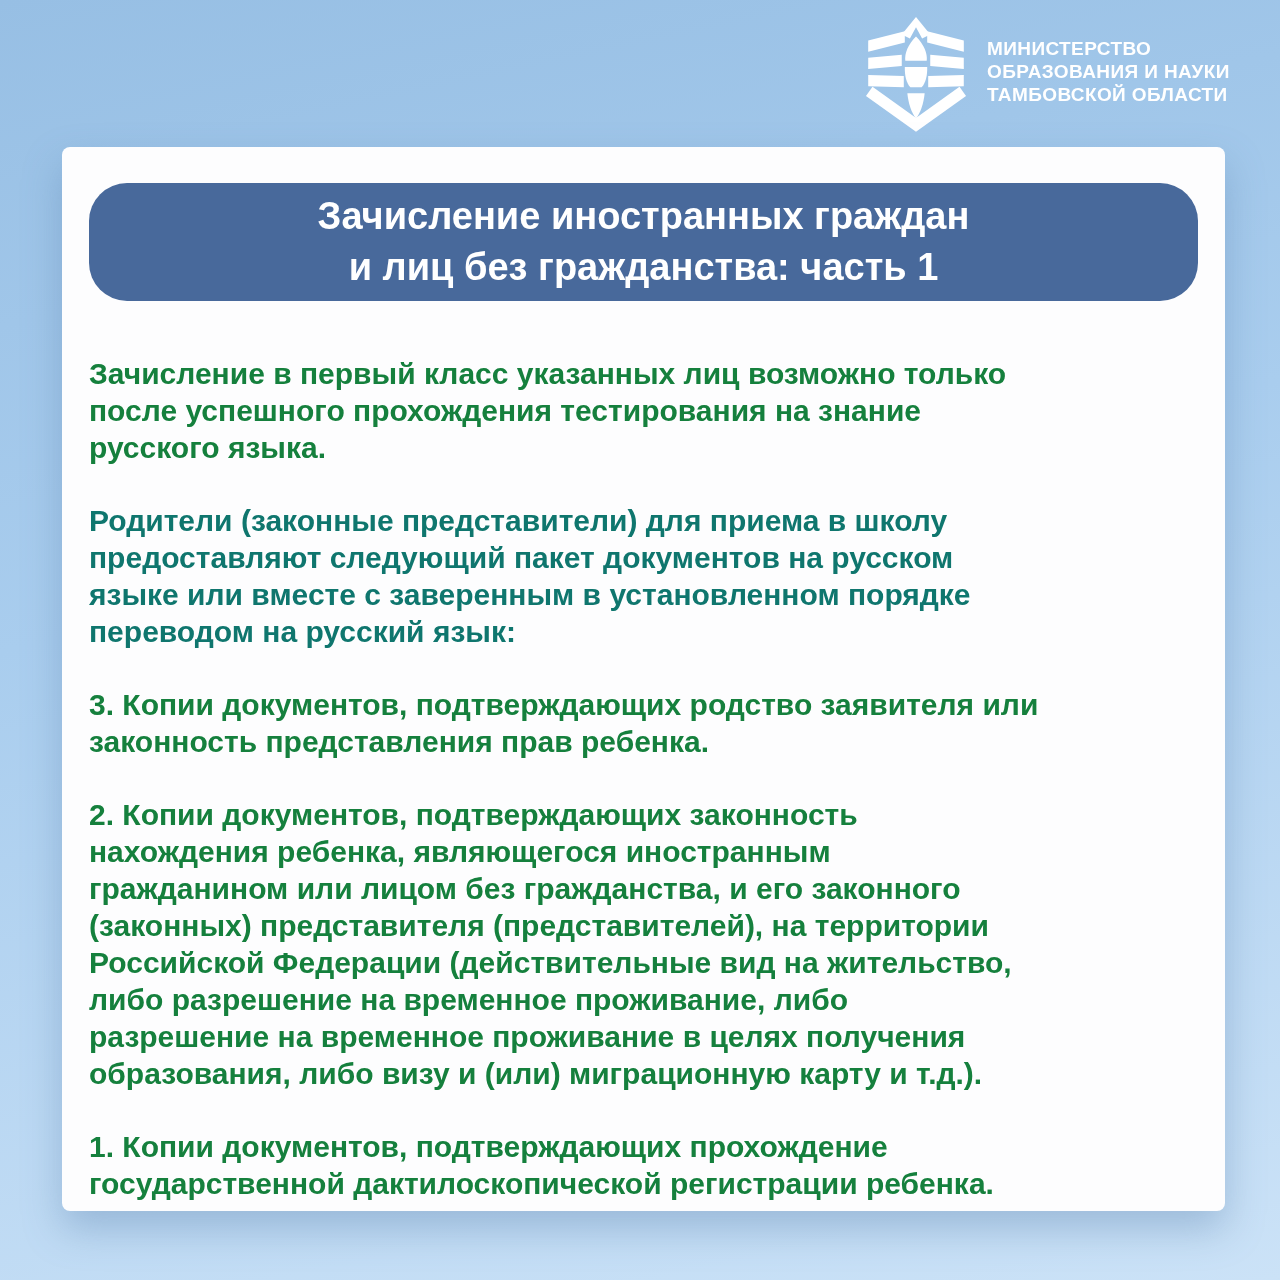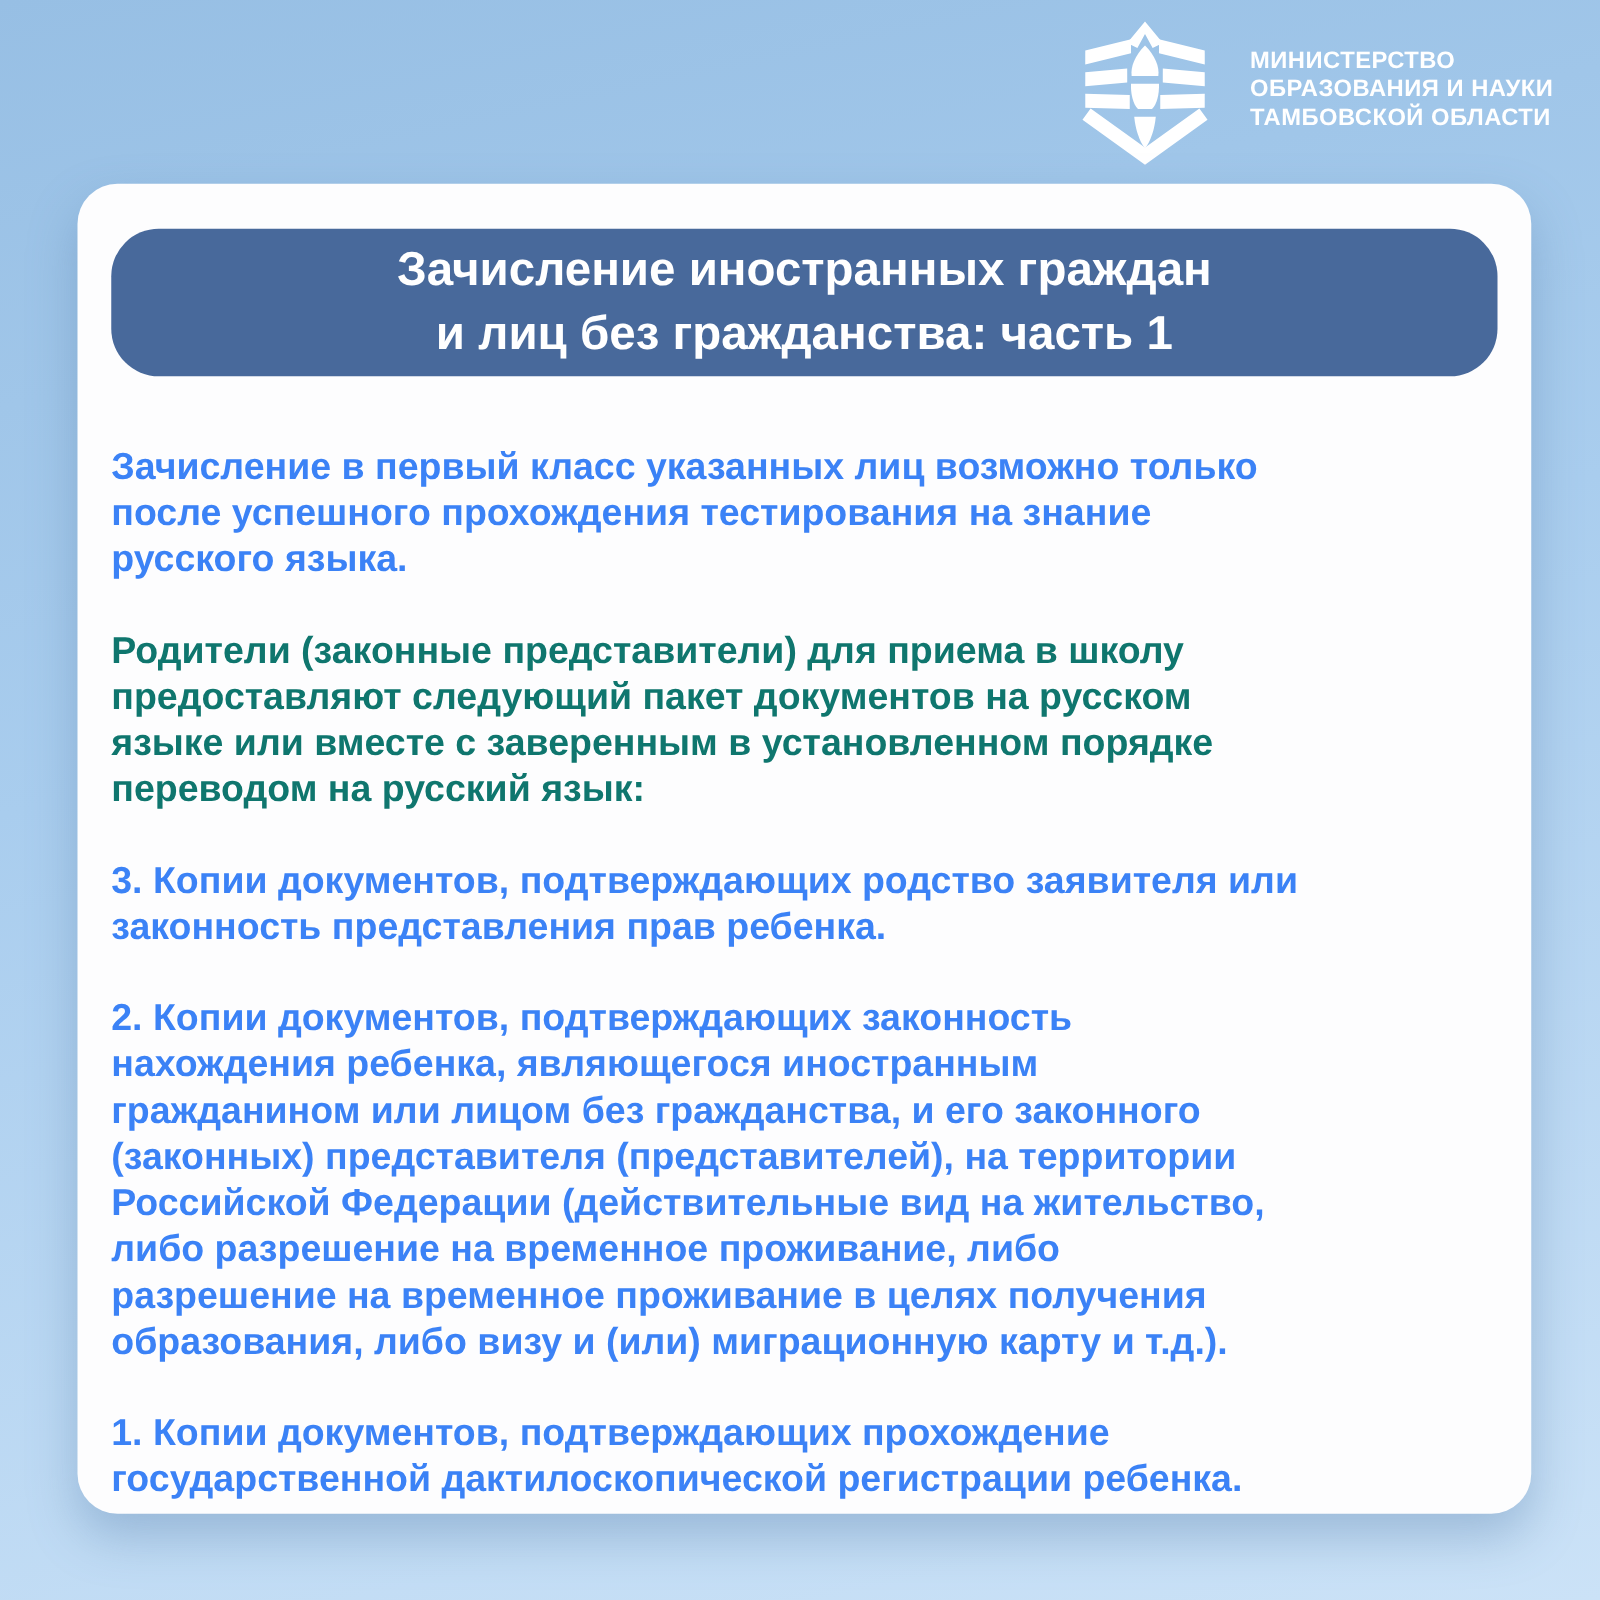--- a/index.html
+++ b/index.html
@@ -15,42 +15,42 @@
     position: relative;
   }
 
   
   .logo-block {
     position: absolute;
     top: 10px;
     left: 860px;
     display: flex;
     align-items: center;
-    gap: 28px;
+    gap: 15px;
   }
   .logo-icon { width: 112px; height: 122px; flex: 0 0 auto; }
   .ministry-name {
     color: #ffffff;
     font-size: 19px;
     font-weight: bold;
     line-height: 23px;
     letter-spacing: 0.4px;
     white-space: pre-line;
     text-transform: uppercase;
   }
 
   
   .card {
     position: absolute;
     left: 62px;
     top: 147px;
     width: 1163px;
     height: 1064px;
     background: #fdfdfe;
-    border-radius: 32px;
+    border-radius: 8px;
     box-shadow: 0 18px 38px rgba(86, 126, 170, 0.38);
     box-sizing: border-box;
     padding: 36px 27px 0 27px;
   }
 
   .banner {
     width: 100%;
     height: 118px;
     background: #48699b;
     border-radius: 38px;
@@ -67,21 +67,21 @@
     white-space: pre-line;
   }
 
   .body-text { margin-top: 54px; }
   .para {
     font-size: 30px;
     font-weight: bold;
     line-height: 37px;
     margin: 0 0 36px 0;
     white-space: pre-line;
-    color: #3b82f6;
+    color: #15803d;
   }
   .para.blue { color: #0f766e; }
 </style>
 </head>
 <body>
 
 <div class="logo-block">
   <svg class="logo-icon" viewBox="0 0 110 120" aria-hidden="true">
     <g fill="#ffffff">
 

